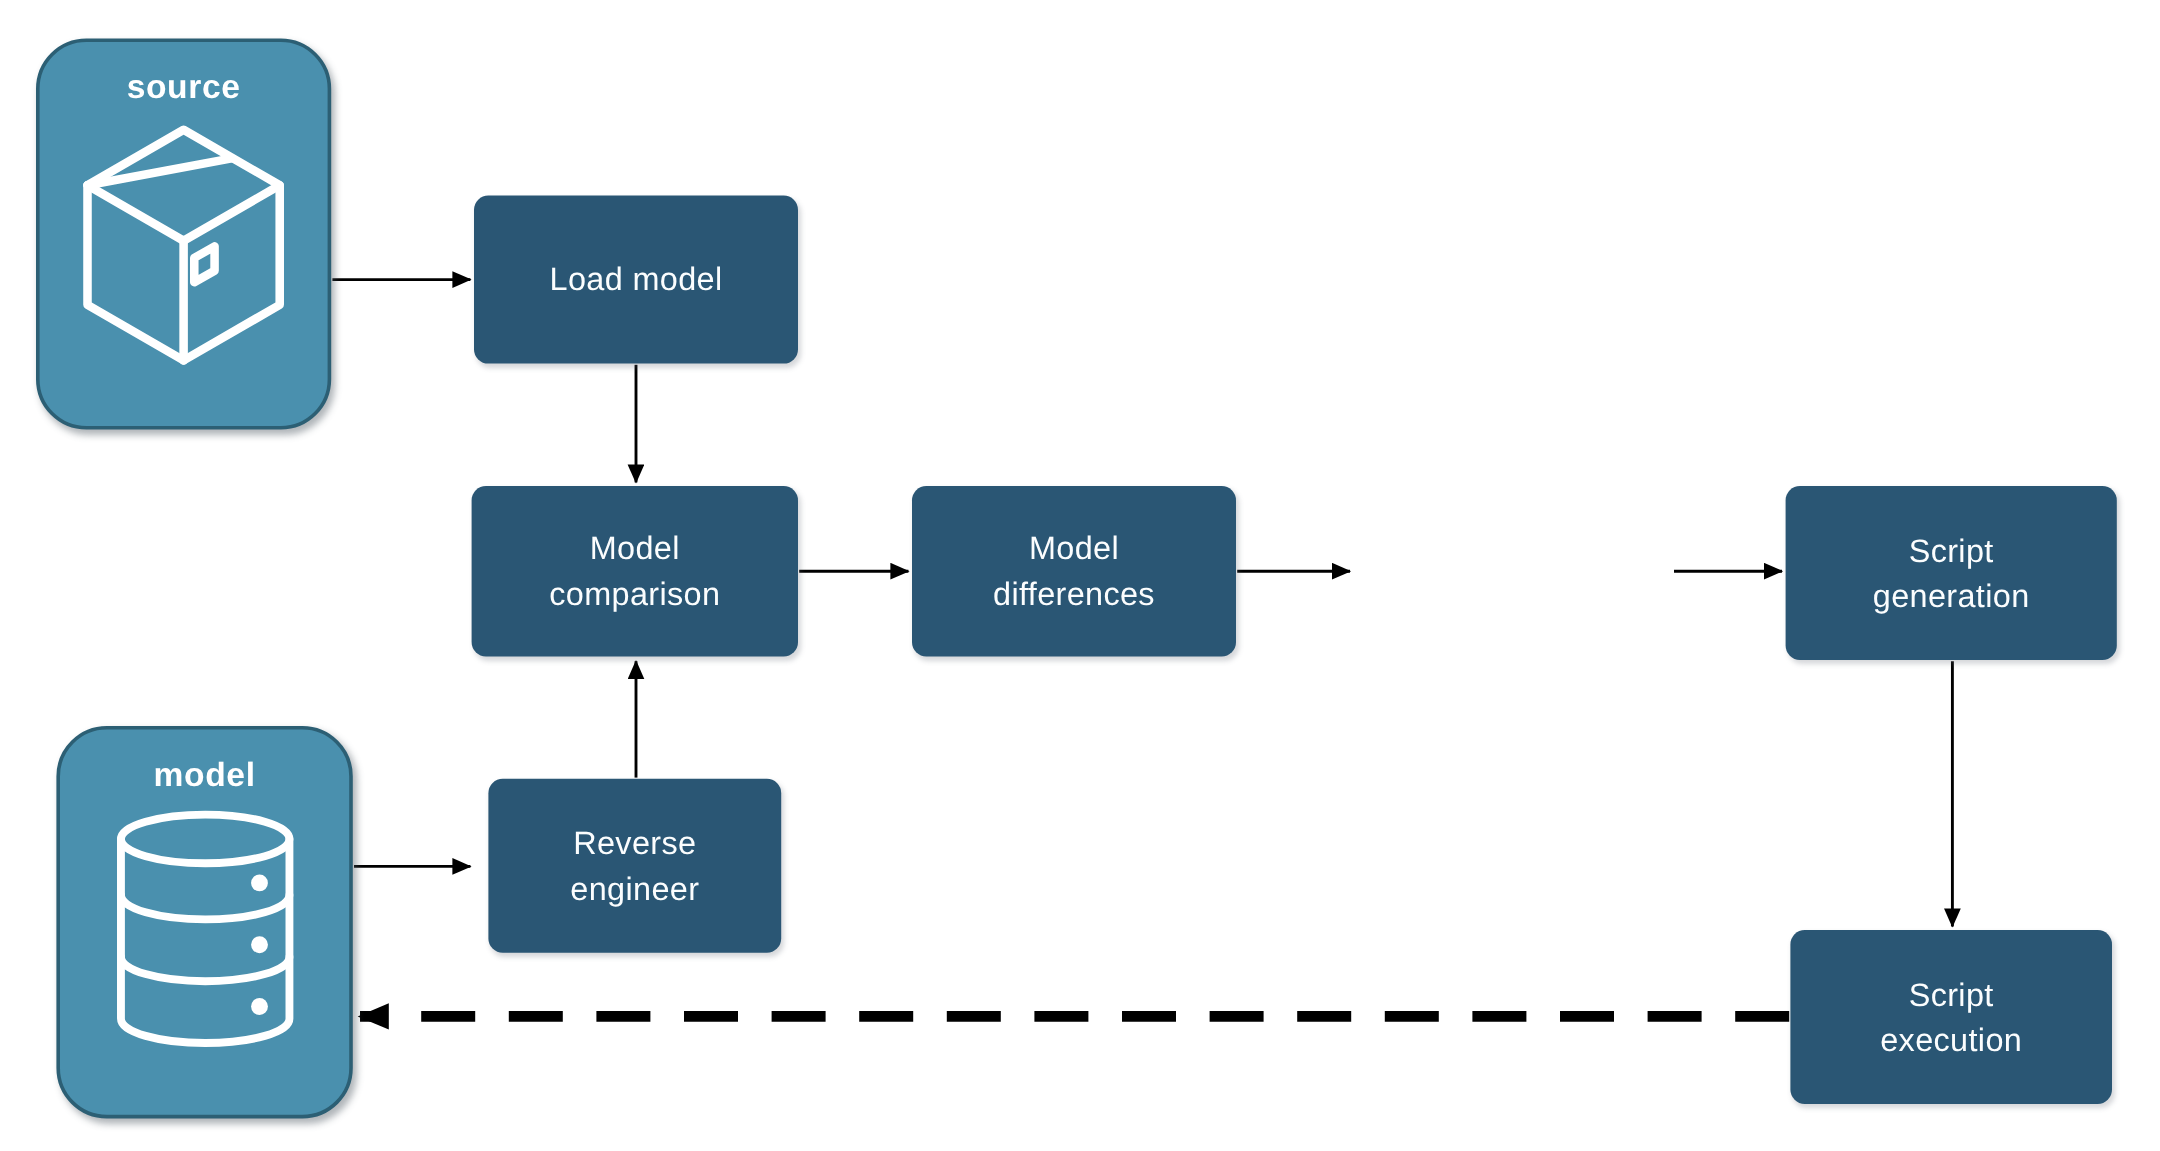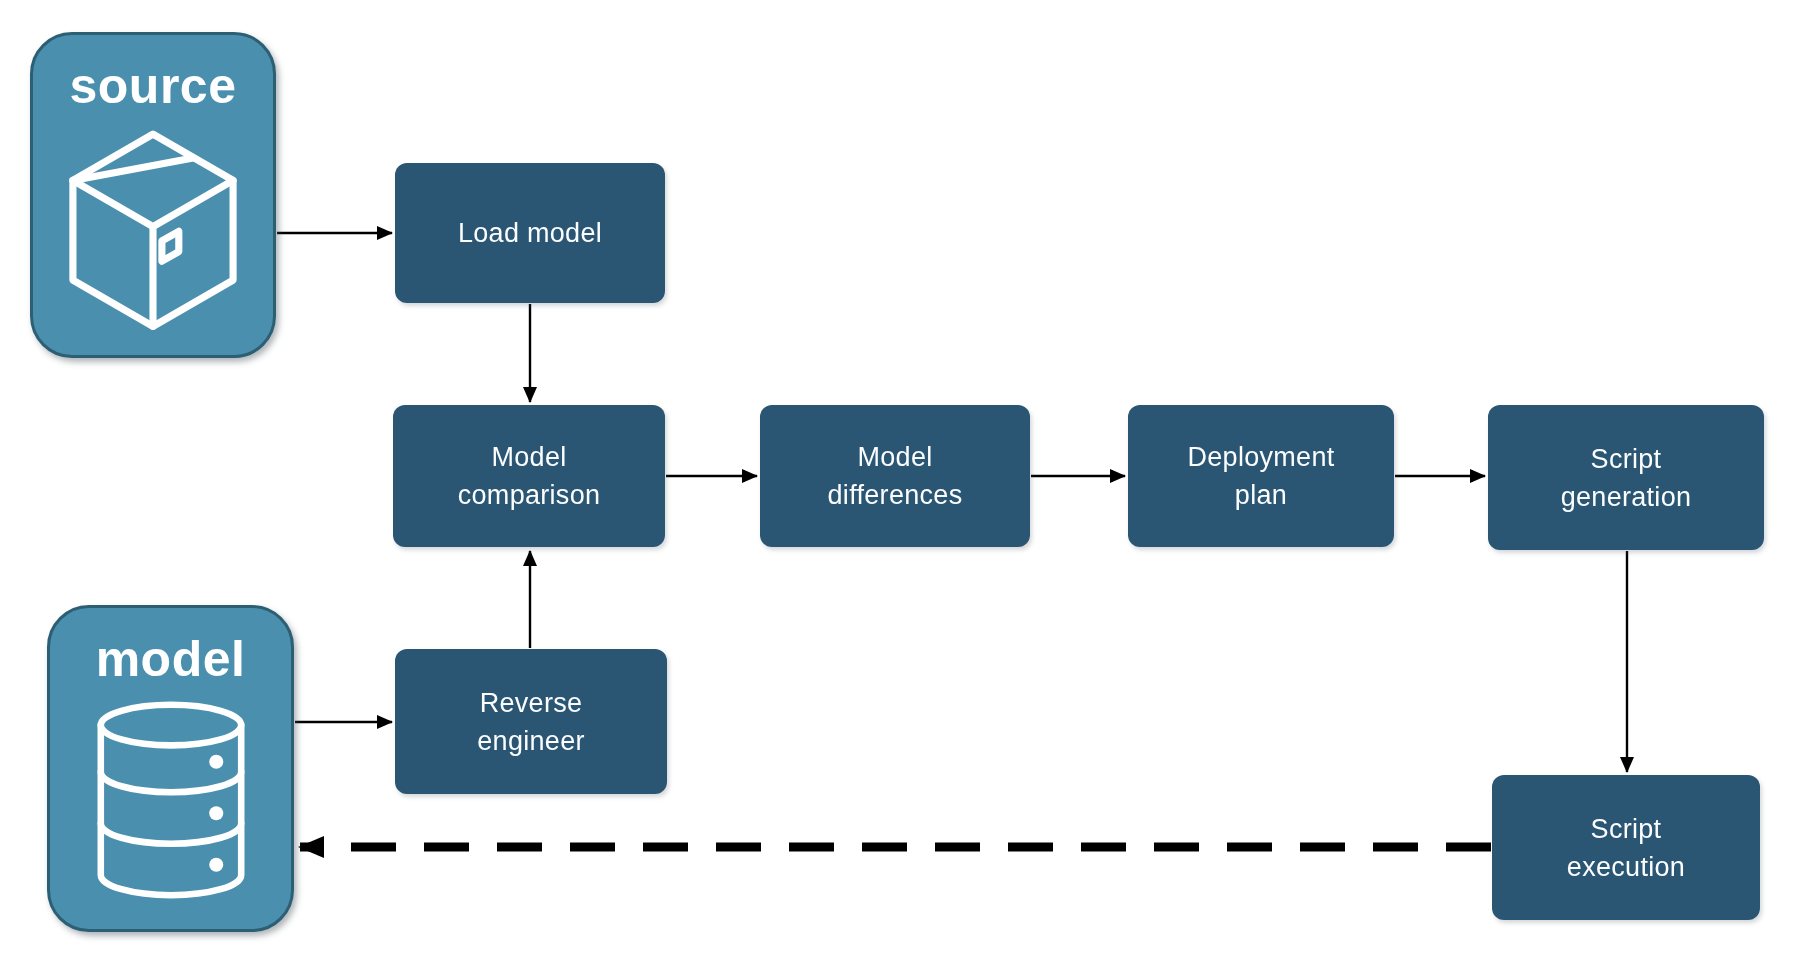--- a/index.html
+++ b/index.html
@@ -37,39 +37,39 @@
     text-align: center;
     white-space: pre-line;
     letter-spacing: 0.3px;
   }
   .n-load        { left: 395px;  top: 163px; width: 270px; height: 140px; }
   .n-comparison  { left: 393px;  top: 405px; width: 272px; height: 142px; }
   .n-differences { left: 760px;  top: 405px; width: 270px; height: 142px; }
   .n-deployment  { left: 1128px; top: 405px; width: 266px; height: 142px; }
   .n-generation  { left: 1488px; top: 405px; width: 276px; height: 145px; }
   .n-execution   { left: 1492px; top: 775px; width: 268px; height: 145px; }
-  .n-reverse     { left: 395px;  top: 649px; width: 272px; height: 145px; }
+  .n-reverse     { left: 407px;  top: 649px; width: 244px; height: 145px; }
   
   .entity {
     position: absolute;
     background: #4a90ae;
     border: 3px solid #2c5f74;
     border-radius: 42px;
     box-sizing: border-box;
     display: flex;
     flex-direction: column;
     align-items: center;
     box-shadow: 3px 4px 6px rgba(80,90,100,0.45);
   }
   .e-source { left: 30px; top: 32px;  width: 246px; height: 326px; }
   .e-target { left: 47px; top: 605px; width: 247px; height: 327px; }
   .entity-label {
     color: #ffffff;
     font-weight: bold;
-    font-size: 50px;
+    font-size: 28px;
     letter-spacing: 0.5px;
     margin-top: 22px;
   }
   .entity-icon { margin-top: 12px; }
   .icon-stroke {
     fill: none;
     stroke: #ffffff;
     stroke-linejoin: round;
     stroke-linecap: round;
   }
@@ -127,24 +127,20 @@
     <div class="node-label">Load model</div>
   </div>
   <div class="node n-comparison">
     <div class="node-label">Model
 comparison</div>
   </div>
   <div class="node n-differences">
     <div class="node-label">Model
 differences</div>
   </div>
-  <div class="node n-deployment">
-    <div class="node-label">Deployment
-plan</div>
-  </div>
   <div class="node n-generation">
     <div class="node-label">Script
 generation</div>
   </div>
   <div class="node n-execution">
     <div class="node-label">Script
 execution</div>
   </div>
   <div class="node n-reverse">
     <div class="node-label">Reverse

